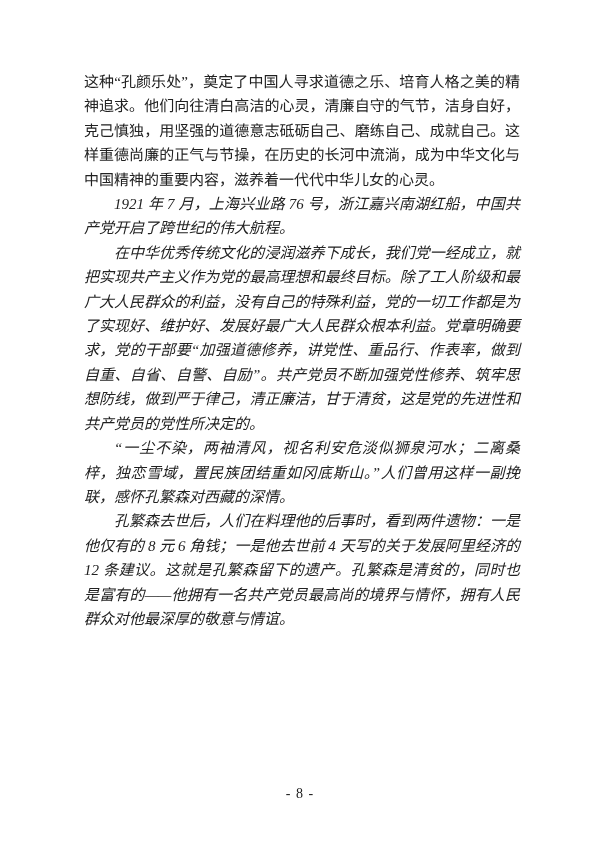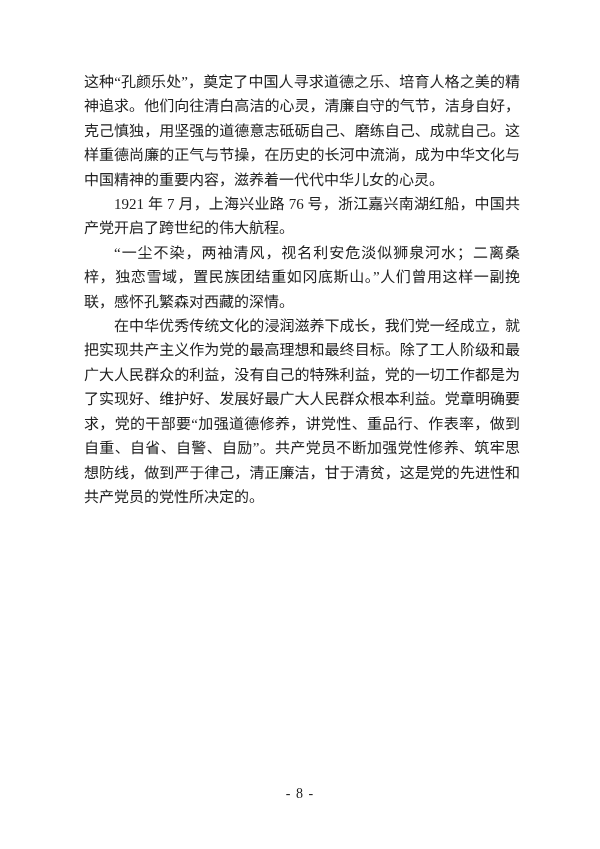--- a/index.html
+++ b/index.html
@@ -26,36 +26,38 @@
     text-align: justify;
   }
   .para {
     margin: 0;
     padding: 0;
     text-indent: 0;
     letter-spacing: 0;
   }
   .para.indent {
     text-indent: 2em;
+    font-style: italic;
   }
   .page-number {
     position: absolute;
     left: 0;
     top: 786px;
     width: 100%;
     text-align: center;
     color: #212121;
     font-size: 14px;
     letter-spacing: 1px;
   }
 </style>
 </head>
 <body>
 
 <div class="page">
   <div class="text-column">
     <p class="para">这种“孔颜乐处”，奠定了中国人寻求道德之乐、培育人格之美的精神追求。他们向往清白高洁的心灵，清廉自守的气节，洁身自好，克己慎独，用坚强的道德意志砥砺自己、磨练自己、成就自己。这样重德尚廉的正气与节操，在历史的长河中流淌，成为中华文化与中国精神的重要内容，滋养着一代代中华儿女的心灵。</p>
     <p class="para indent">1921 年 7 月，上海兴业路 76 号，浙江嘉兴南湖红船，中国共产党开启了跨世纪的伟大航程。</p>
+    <p class="para indent">在中华优秀传统文化的浸润滋养下成长，我们党一经成立，就把实现共产主义作为党的最高理想和最终目标。除了工人阶级和最广大人民群众的利益，没有自己的特殊利益，党的一切工作都是为了实现好、维护好、发展好最广大人民群众根本利益。党章明确要求，党的干部要“加强道德修养，讲党性、重品行、作表率，做到自重、自省、自警、自励”。共产党员不断加强党性修养、筑牢思想防线，做到严于律己，清正廉洁，甘于清贫，这是党的先进性和共产党员的党性所决定的。</p>
     <p class="para indent">“一尘不染，两袖清风，视名利安危淡似狮泉河水；二离桑梓，独恋雪域，置民族团结重如冈底斯山。”人们曾用这样一副挽联，感怀孔繁森对西藏的深情。</p>
-    <p class="para indent">在中华优秀传统文化的浸润滋养下成长，我们党一经成立，就把实现共产主义作为党的最高理想和最终目标。除了工人阶级和最广大人民群众的利益，没有自己的特殊利益，党的一切工作都是为了实现好、维护好、发展好最广大人民群众根本利益。党章明确要求，党的干部要“加强道德修养，讲党性、重品行、作表率，做到自重、自省、自警、自励”。共产党员不断加强党性修养、筑牢思想防线，做到严于律己，清正廉洁，甘于清贫，这是党的先进性和共产党员的党性所决定的。</p>
+    <p class="para indent">孔繁森去世后，人们在料理他的后事时，看到两件遗物：一是他仅有的 8 元 6 角钱；一是他去世前 4 天写的关于发展阿里经济的 12 条建议。这就是孔繁森留下的遗产。孔繁森是清贫的，同时也是富有的——他拥有一名共产党员最高尚的境界与情怀，拥有人民群众对他最深厚的敬意与情谊。</p>
   </div>
   <div class="page-number">- 8 -</div>
 </div>
 
 </body></html>

